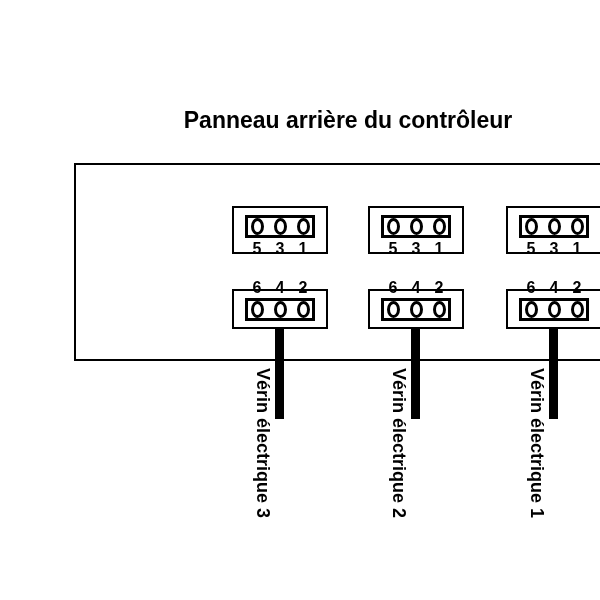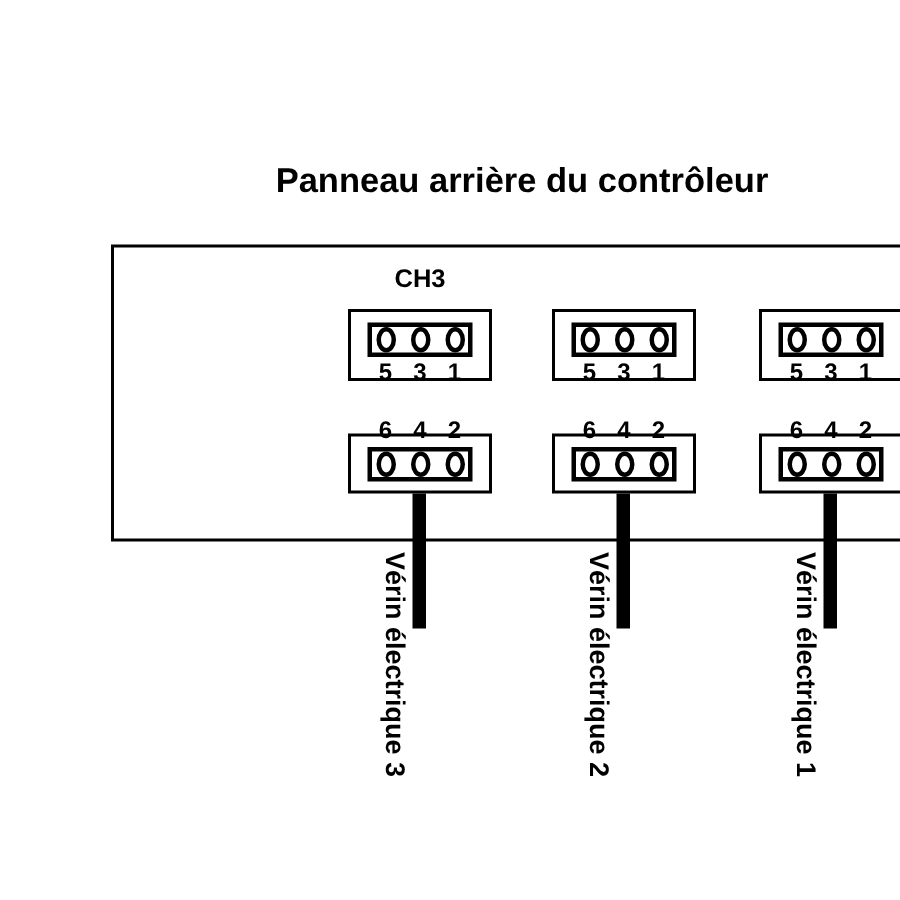--- a/index.html
+++ b/index.html
@@ -123,21 +123,20 @@
 </head>
 <body>
 
 <div class="stage">
 
   <div class="title">Panneau arrière du contrôleur</div>
 
   <div class="panel"></div>
 
   <div class="channel pos-ch3">
-    <div class="ch-label">CH3</div>
     <div class="connector top">
       <div class="socket">
         <span class="hole"></span>
         <span class="hole"></span>
         <span class="hole"></span>
       </div>
       <div class="pins row-top">
         <span>5</span>
         <span>3</span>
         <span>1</span>

